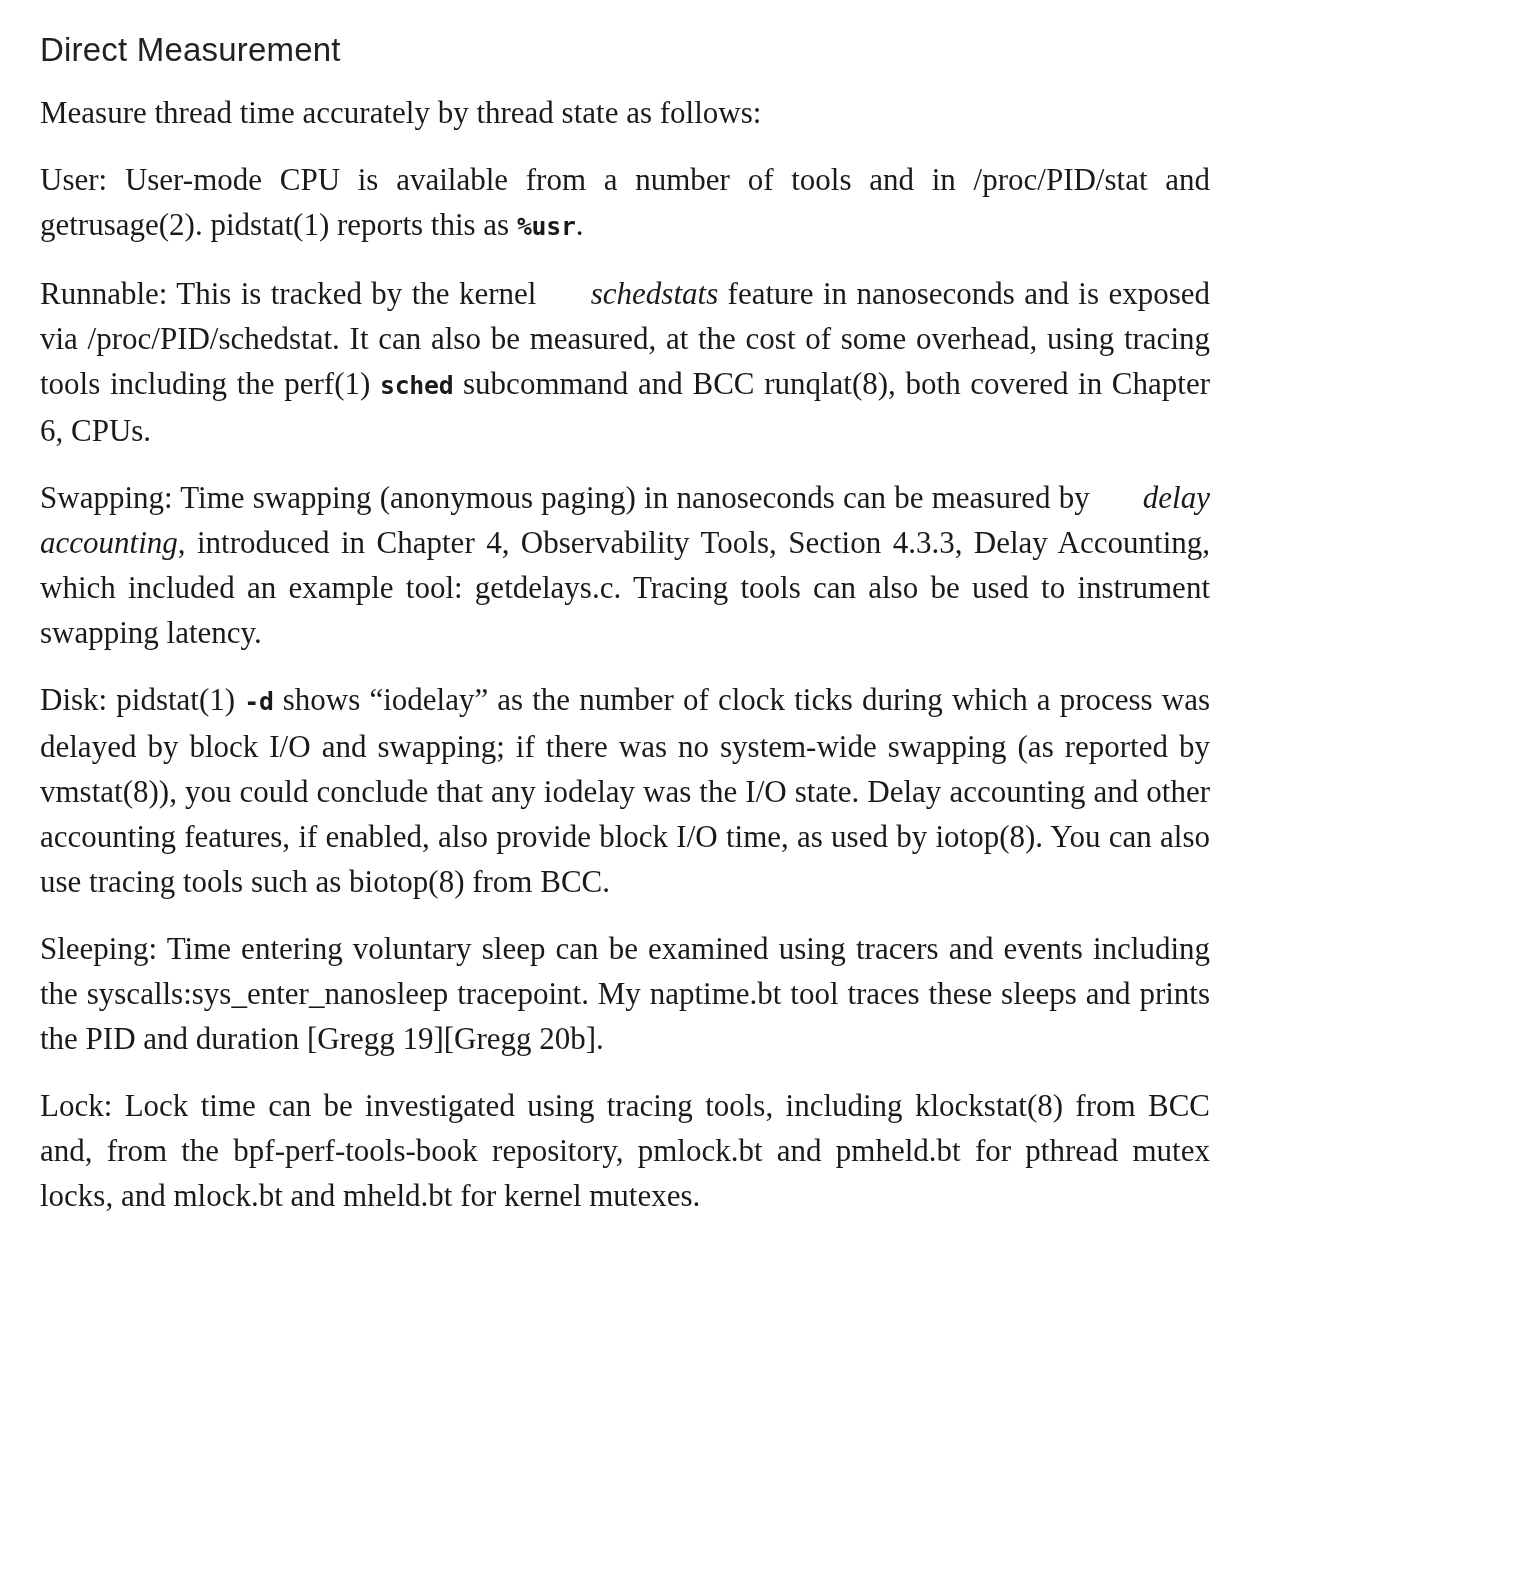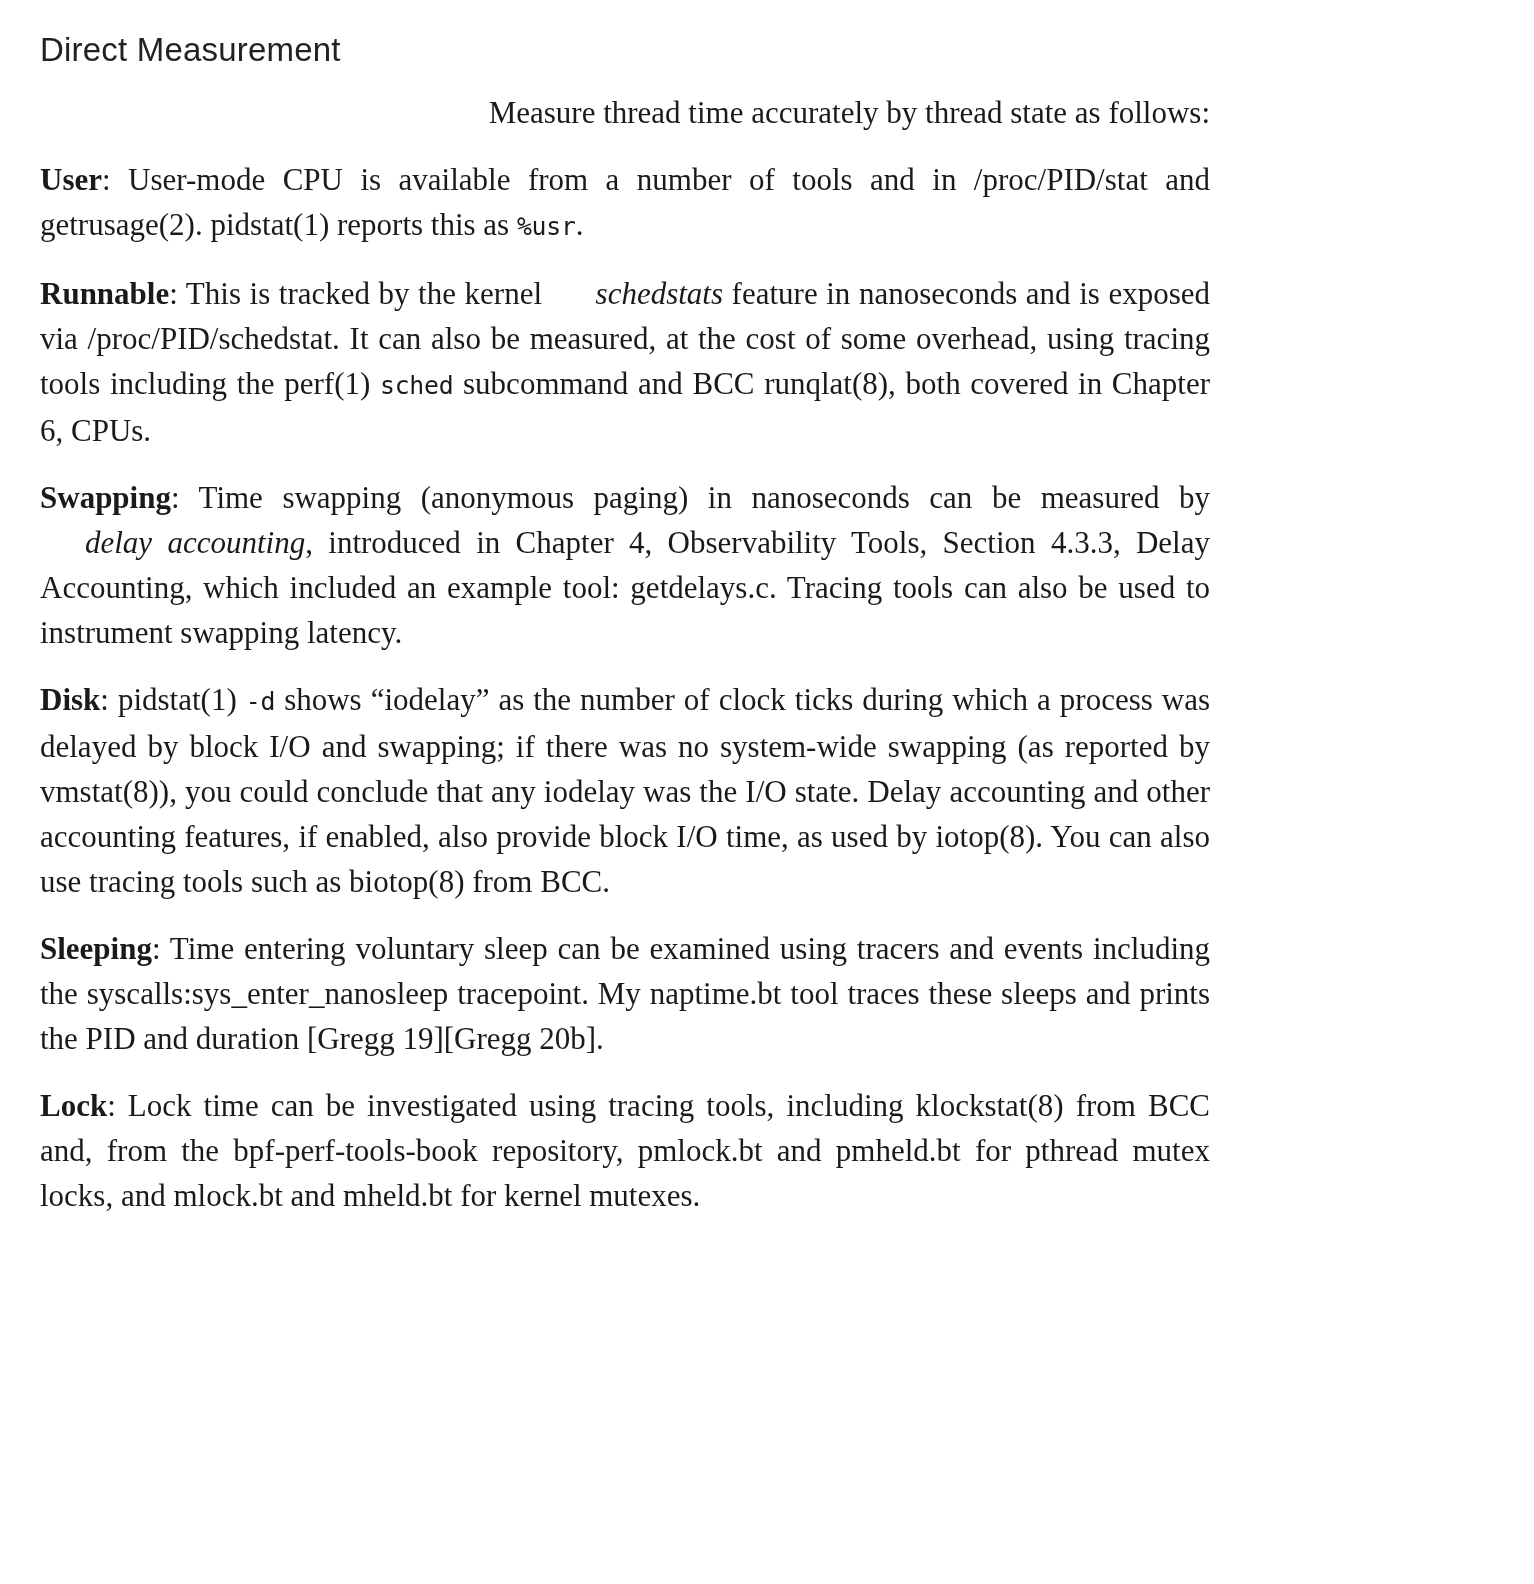--- a/index.html
+++ b/index.html
@@ -29,28 +29,29 @@
   .para {
     font-size: 31px;
     line-height: 45px;
     margin: 0 0 22px 0;
     text-align: justify;
   }
   .para:last-child {
     margin-bottom: 0;
   }
   .intro {
-    text-align: right;
+    text-align: left;
   }
-  .run-bold { font-weight: bold; }
+  .run-bold { font-weight: normal; }
   .run-italic { font-style: italic; margin-left: 45px; }
   .run-mono {
     font-family: "DejaVu Sans Mono", monospace;
     font-size: 0.80em;
     letter-spacing: -0.01em;
+    font-weight: bold;
   }
 </style>
 </head>
 <body>
 
 <div class="page">
   <h1 class="heading">Direct Measurement</h1>
   <p class="para intro">Measure thread time accurately by thread state as follows:</p>
   <div id="paragraphs">
       <p class="para"><span class="run-bold">User</span><span class="run-regular">: User-mode CPU is available from a number of tools and in /proc/PID/stat and getrusage(2). pidstat(1) reports this as </span><span class="run-mono">%usr</span><span class="run-regular">.</span></p>

